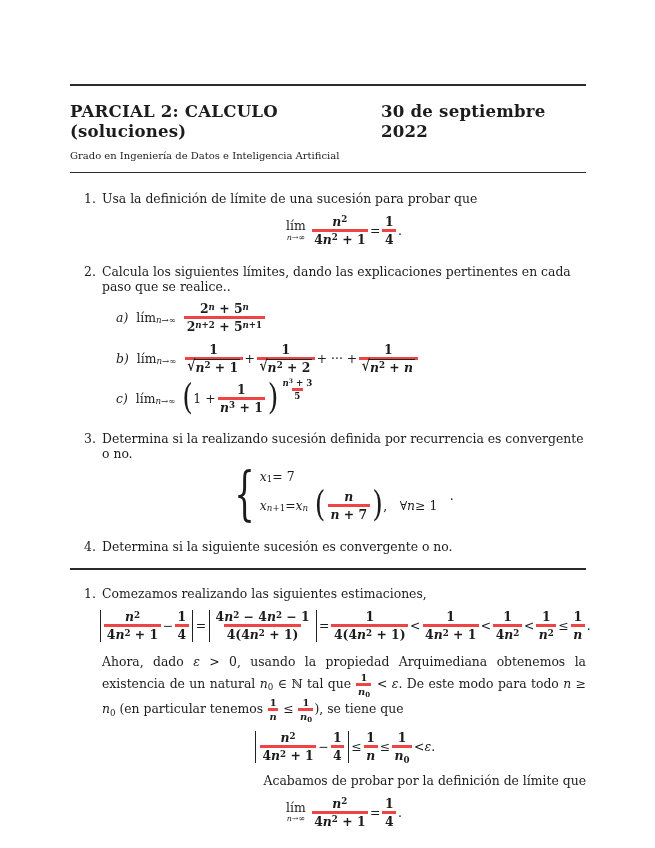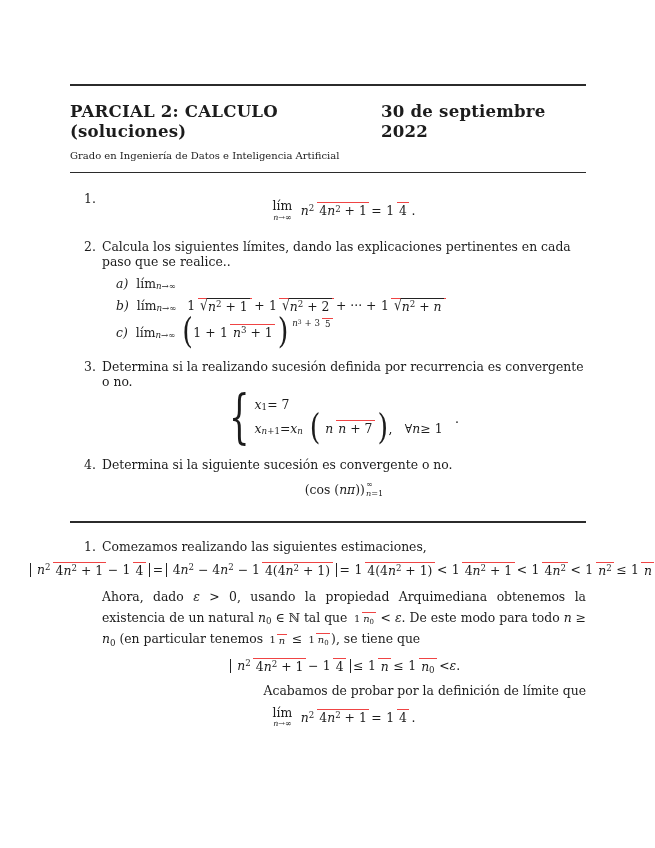--- a/index.html
+++ b/index.html
@@ -22,23 +22,23 @@
   .ptext2{margin-top:9px;text-align:right;}
   .display{display:flex;justify-content:center;align-items:center;margin:8px 0;white-space:nowrap;}
   .subitem{display:flex;align-items:center;gap:8px;margin:7px 0 7px 14px;}
   .slabel{font-style:italic;}
   .smath{display:inline-flex;align-items:center;white-space:nowrap;}
   .rule3{margin-top:14px;}
   .solutions{margin-top:16px;}
   
   .it{font-style:italic;}
   .rm{font-style:normal;}
-  .frac{display:inline-flex;flex-direction:row;align-items:center;vertical-align:middle;margin:0 2px;}
+  .frac{display:inline-flex;flex-direction:column;align-items:center;vertical-align:middle;margin:0 2px;font-weight:bold;}
   .fn,.fd{display:block;text-align:center;line-height:1.22;padding:0 2.5px;white-space:nowrap;}
-  .fd{border-top:1px solid #ef4444;}
+  .fd{border-top:3px solid #ef4444;}
   .msup{font-size:0.7em;position:relative;top:-0.42em;}
   .msub{font-size:0.7em;position:relative;top:0.28em;}
   .msup > .frac{position:relative;top:-0.55em;margin:0 1px;}
   .lim{display:inline-flex;flex-direction:column;align-items:center;vertical-align:middle;line-height:1.05;margin-right:4px;}
   .limu{font-size:0.64em;margin-top:1.5px;}
   .absx{display:inline-flex;align-items:center;vertical-align:middle;margin:0 1px;}
   .vbar{align-self:stretch;width:0;border-left:1.1px solid #222;margin:1px 1.5px;}
   .grp{display:inline-flex;align-items:center;white-space:nowrap;}
   .parx{display:inline-flex;align-items:center;vertical-align:middle;}
   .pg{font-size:2.2em;line-height:0.82;transform:scaleY(1.28);transform-origin:center;padding:0 0.5px;font-weight:300;}
@@ -67,20 +67,21 @@
   </div>
   <div class="subtitle">Grado en Ingeniería de Datos e Inteligencia Artificial</div>
 
   <div class="rule thin rule2"></div>
 
   <div class="problems">
 
     <div class="item">
       <span class="inum">1.</span>
       <div class="ibody">
+        <p class="ptext">Usa la definición de límite de una sucesión para probar que</p>
         <div class="display">
             <span class="lim">
               <span class="rm">lím</span>
               <span class="limu"><span class="it">n</span><span class="rm">→∞</span></span>
             </span>
             <span class="frac">
               <span class="fn"><span class="it">n</span><span class="msup"><span class="rm">2</span></span></span>
               <span class="fd"><span class="rm">4</span><span class="it">n</span><span class="msup"><span class="rm">2</span></span><span class="rm"> + 1</span></span>
             </span>
             <span class="rm"> = </span>
@@ -96,20 +97,24 @@
     <div class="item">
       <span class="inum">2.</span>
       <div class="ibody">
         <p class="ptext">Calcula los siguientes límites, dando las explicaciones pertinentes en cada paso que se realice..</p>
         <div class="subitem">
           <span class="slabel">a)</span>
           <span class="smath">
               <span class="rm">lím</span>
               <span class="msub"><span class="it">n</span><span class="rm">→∞</span></span>
               <span class="rm"> </span>
+              <span class="frac">
+                <span class="fn"><span class="rm">2</span><span class="msup"><span class="it">n</span></span><span class="rm"> + 5</span><span class="msup"><span class="it">n</span></span></span>
+                <span class="fd"><span class="rm">2</span><span class="msup"><span class="it">n</span><span class="rm">+2</span></span><span class="rm"> + 5</span><span class="msup"><span class="it">n</span><span class="rm">+1</span></span></span>
+              </span>
             </span>
         </div>
         <div class="subitem">
           <span class="slabel">b)</span>
           <span class="smath">
               <span class="rm">lím</span>
               <span class="msub"><span class="it">n</span><span class="rm">→∞</span></span>
               <span class="rm"> </span>
               <span class="frac">
                 <span class="fn"><span class="rm">1</span></span>
@@ -191,29 +196,20 @@
             </span>
             <span class="rm"> .</span>
           </div>
       </div>
     </div>
 
     <div class="item">
       <span class="inum">4.</span>
       <div class="ibody">
         <p class="ptext">Determina si la siguiente sucesión es convergente o no.</p>
-        <div class="display">
-            <span class="rm">(cos (</span>
-            <span class="it">nπ</span>
-            <span class="rm">))</span>
-            <span class="ssx">
-              <span class="ssup"><span class="rm">∞</span></span>
-              <span class="ssub"><span class="it">n</span><span class="rm">=1</span></span>
-            </span>
-          </div>
       </div>
     </div>
 
   </div>
 
   <div class="rule rule3"></div>
 
   <div class="solutions">
     <div class="item">
       <span class="inum">1.</span>

